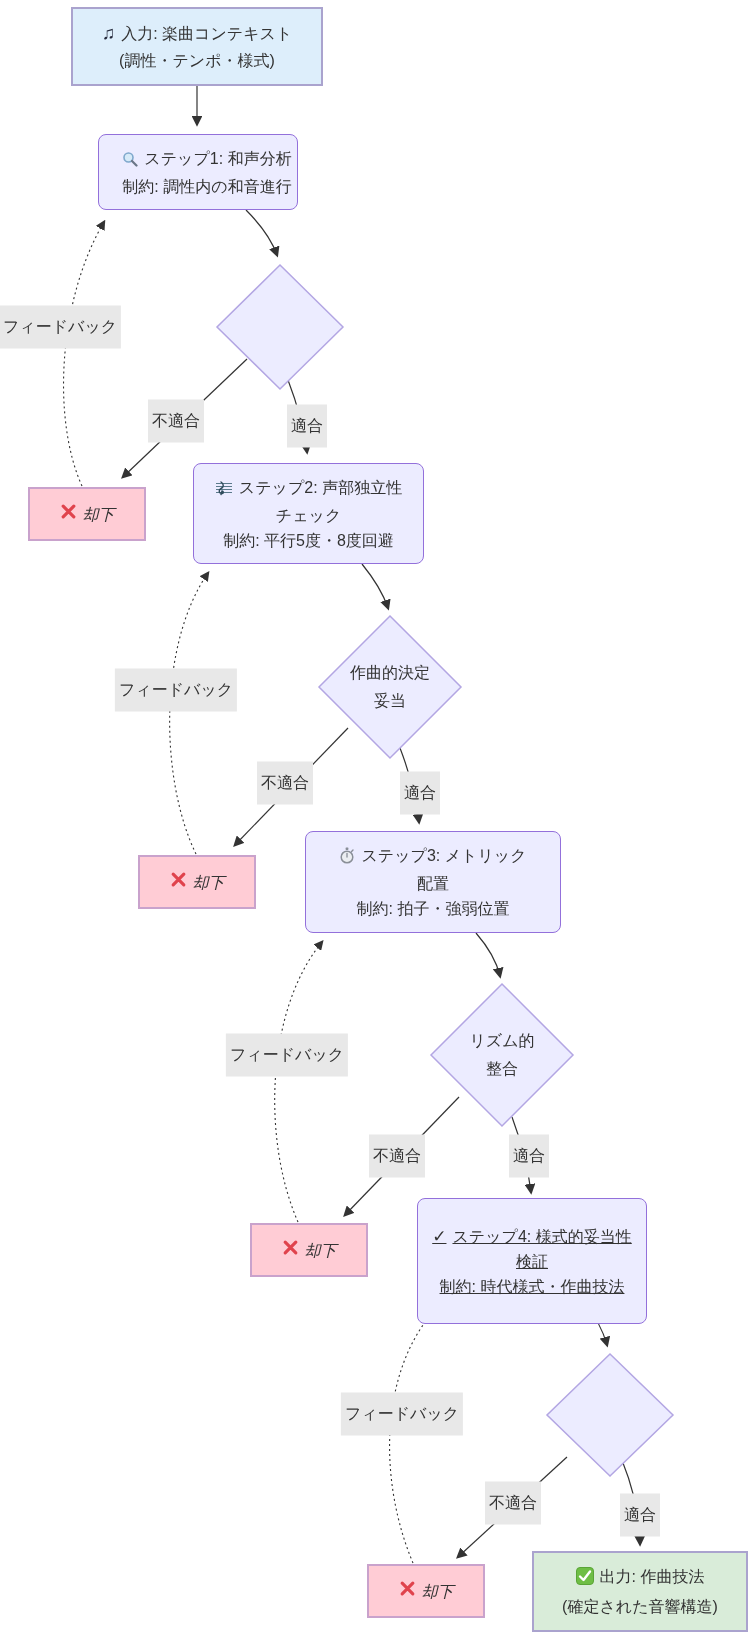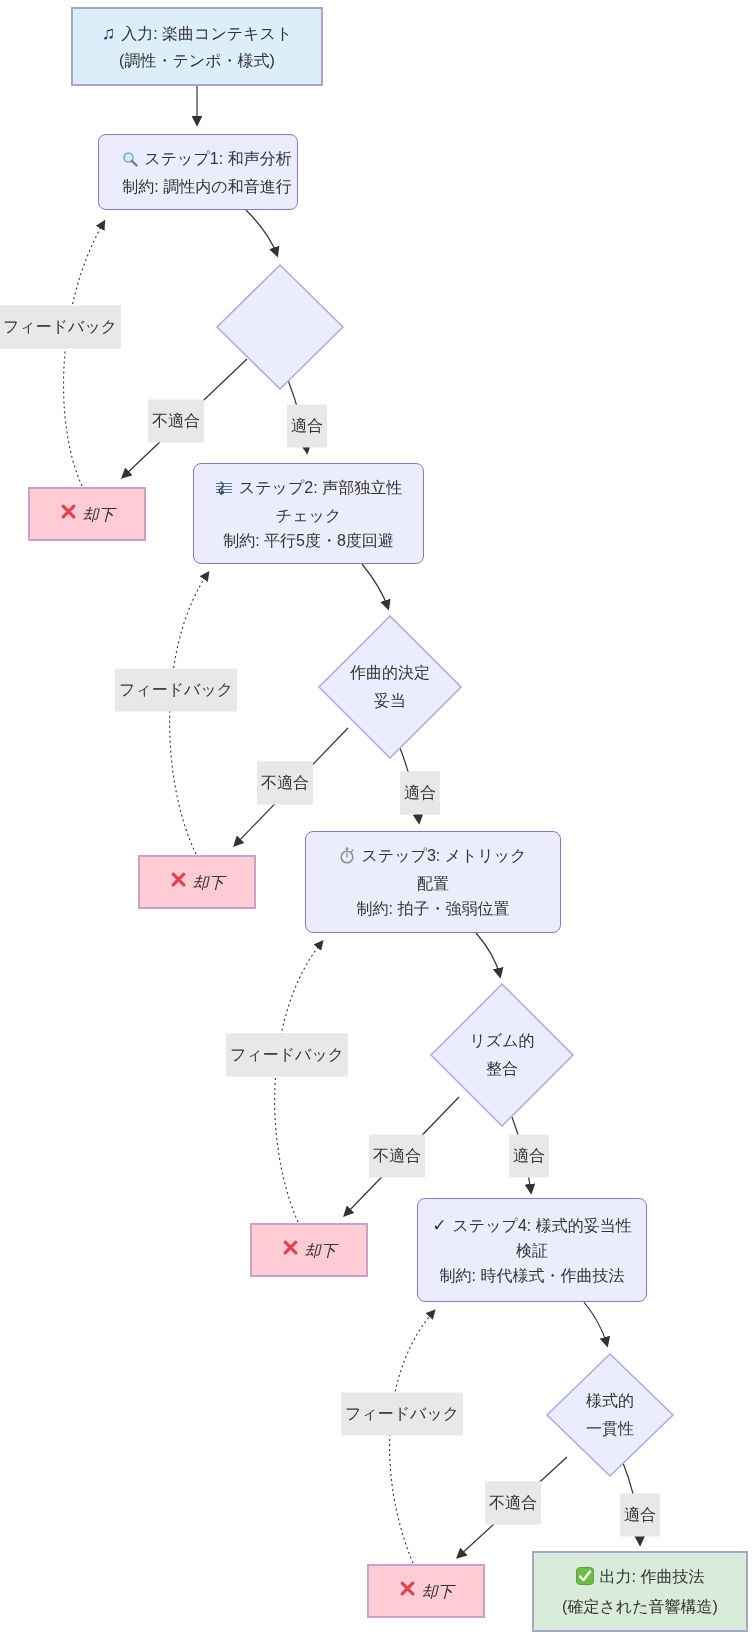--- a/index.html
+++ b/index.html
@@ -131,32 +131,28 @@
     <div>整合</div>
   </div>
 
   <div class="node reject" style="left:250px;top:1223px;width:118px;height:54px;">
     <span class="ic" style="margin:0;"><svg width="17" height="17" viewBox="0 0 16 16">
           <path d="M3,3 L13,13 M13,3 L3,13" stroke="#e0434d" stroke-width="3" stroke-linecap="round"></path>
         </svg></span>
     <span>却下</span>
   </div>
 
-  <div class="node step" style="left:417px;top:1198px;width:230px;height:104px;">
+  <div class="node step" style="left:417px;top:1198px;width:230px;height:126px;text-decoration:underline;">
     <div class="nl">
       <span class="glyph-check">✓</span><span>ステップ4: 様式的妥当性</span>
     </div>
     <div class="nl">検証</div>
     <div class="nl">制約: 時代様式・作曲技法</div>
   </div>
 
-  <div class="dtext" style="left:540px;top:1387px;">
-    <div>様式的</div>
-    <div>一貫性</div>
-  </div>
 
   <div class="node reject" style="left:367px;top:1564px;width:118px;height:54px;">
     <span class="ic" style="margin:0;"><svg width="17" height="17" viewBox="0 0 16 16">
           <path d="M3,3 L13,13 M13,3 L3,13" stroke="#e0434d" stroke-width="3" stroke-linecap="round"></path>
         </svg></span>
     <span>却下</span>
   </div>
 
   <div class="node io-out" style="left:532px;top:1551px;width:216px;height:81px;">
     <div class="nl"><span class="ic"><svg width="18" height="18" viewBox="0 0 18 18">

